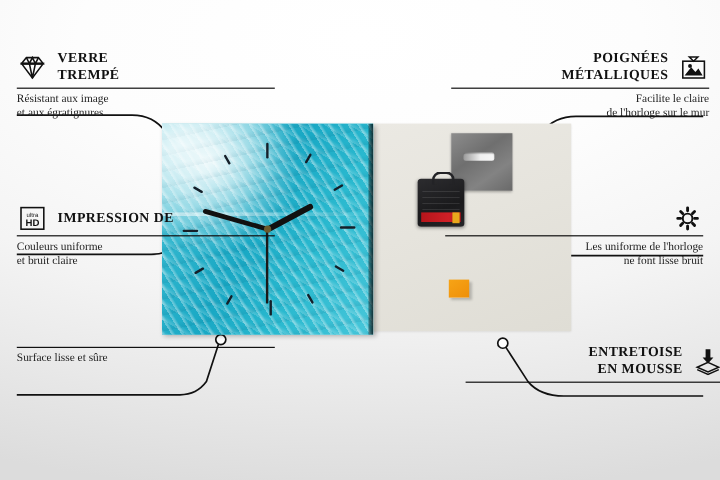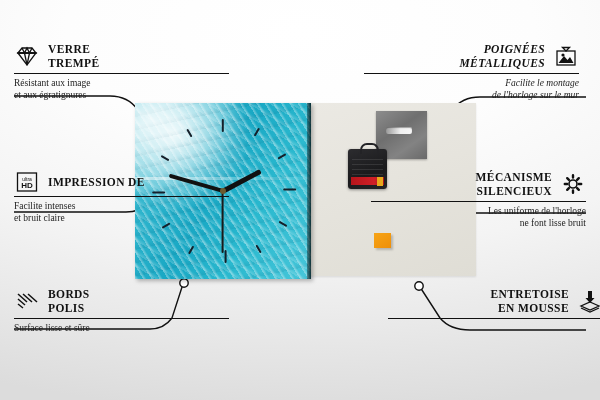--- a/index.html
+++ b/index.html
@@ -197,63 +197,48 @@
       <span class="icon">
         <svg viewBox="0 0 26 24">
           <rect x="3.5" y="3" width="19" height="18" fill="none" stroke="#111" stroke-width="1.3"></rect>
           <text x="13" y="10.5" font-family="Liberation Sans, sans-serif" font-size="5" text-anchor="middle" fill="#111">ultra</text>
           <text x="13" y="18" font-family="Liberation Sans, sans-serif" font-size="8" font-weight="bold" text-anchor="middle" fill="#111">HD</text>
         </svg>
       </span>
       <span class="title"><span>IMPRESSION DE</span><br></span>
     </div>
     <div class="rule"></div>
-    <div class="sub"><span>Facilite intenses</span><br><span>et bruit claire</span></div>
+    <div class="sub"><span>Couleurs uniforme</span><br><span>et bruit claire</span></div>
   </div>
 
   <div class="callout left" style="left:14px;top:287px;">
-    <div class="head">
-      <span class="icon">
-        <svg viewBox="0 0 26 24">
-            <g stroke="#111" stroke-width="1.5" fill="none">
-          <path d="M4 5 L13 13"></path>
-              <path d="M4 10 L11 16"></path>
-              <path d="M4 15 L9 19"></path>
-          <path d="M9 5 L18 13"></path>
-              <path d="M14 5 L23 13"></path>
-            </g>
-          </svg>
-      </span>
-      <span class="title"><span>BORDS</span><br><span>POLIS</span></span>
-    </div>
     <div class="rule"></div>
     <div class="sub"><span>Surface lisse et sûre</span></div>
   </div>
 
-  <div class="callout right" style="left:364px;top:42px;font-style:italic;">
+  <div class="callout right" style="left:376px;top:42px;">
     <div class="head">
       <span class="title"><span>POIGNÉES</span><br><span>MÉTALLIQUES</span></span>
       <span class="icon">
         <svg viewBox="0 0 26 24">
             <g fill="none" stroke="#111" stroke-width="1.3">
           <rect x="4" y="7" width="18" height="14"></rect>
           <path d="M13 7 L9.5 3.5 L16.5 3.5 Z"></path>
           <path d="M5.5 19 L11 12 L14.5 16 L17 13 L20.5 19 Z" fill="#111" stroke="none"></path>
           <circle cx="10" cy="11" r="1.6" fill="#111" stroke="none"></circle>
             </g>
           </svg>
       </span>
     </div>
     <div class="rule"></div>
-    <div class="sub"><span>Facilite le montage</span><br><span>de l'horloge sur le mur</span></div>
+    <div class="sub"><span>Facilite le claire</span><br><span>de l'horloge sur le mur</span></div>
   </div>
 
   <div class="callout right" style="left:371px;top:170px;">
     <div class="head">
-      <span class="title"><span>MÉCANISME</span><br><span>SILENCIEUX</span></span>
       <span class="icon">
         <svg viewBox="0 0 26 24">
             <g fill="none" stroke="#111" stroke-width="1.6">
           <circle cx="13" cy="12" r="4"></circle>
           <path d="M13 3.2 L13 5.6 M13 18.4 L13 20.8 M4.8 12 L7.2 12 M18.8 12 L21.2 12
                    M7.2 6.2 L8.9 7.9 M17.1 16.1 L18.8 17.8 M18.8 6.2 L17.1 7.9 M8.9 16.1 L7.2 17.8" stroke-linecap="round" stroke-width="2.4"></path>
             </g>
           </svg>
       </span>
     </div>

